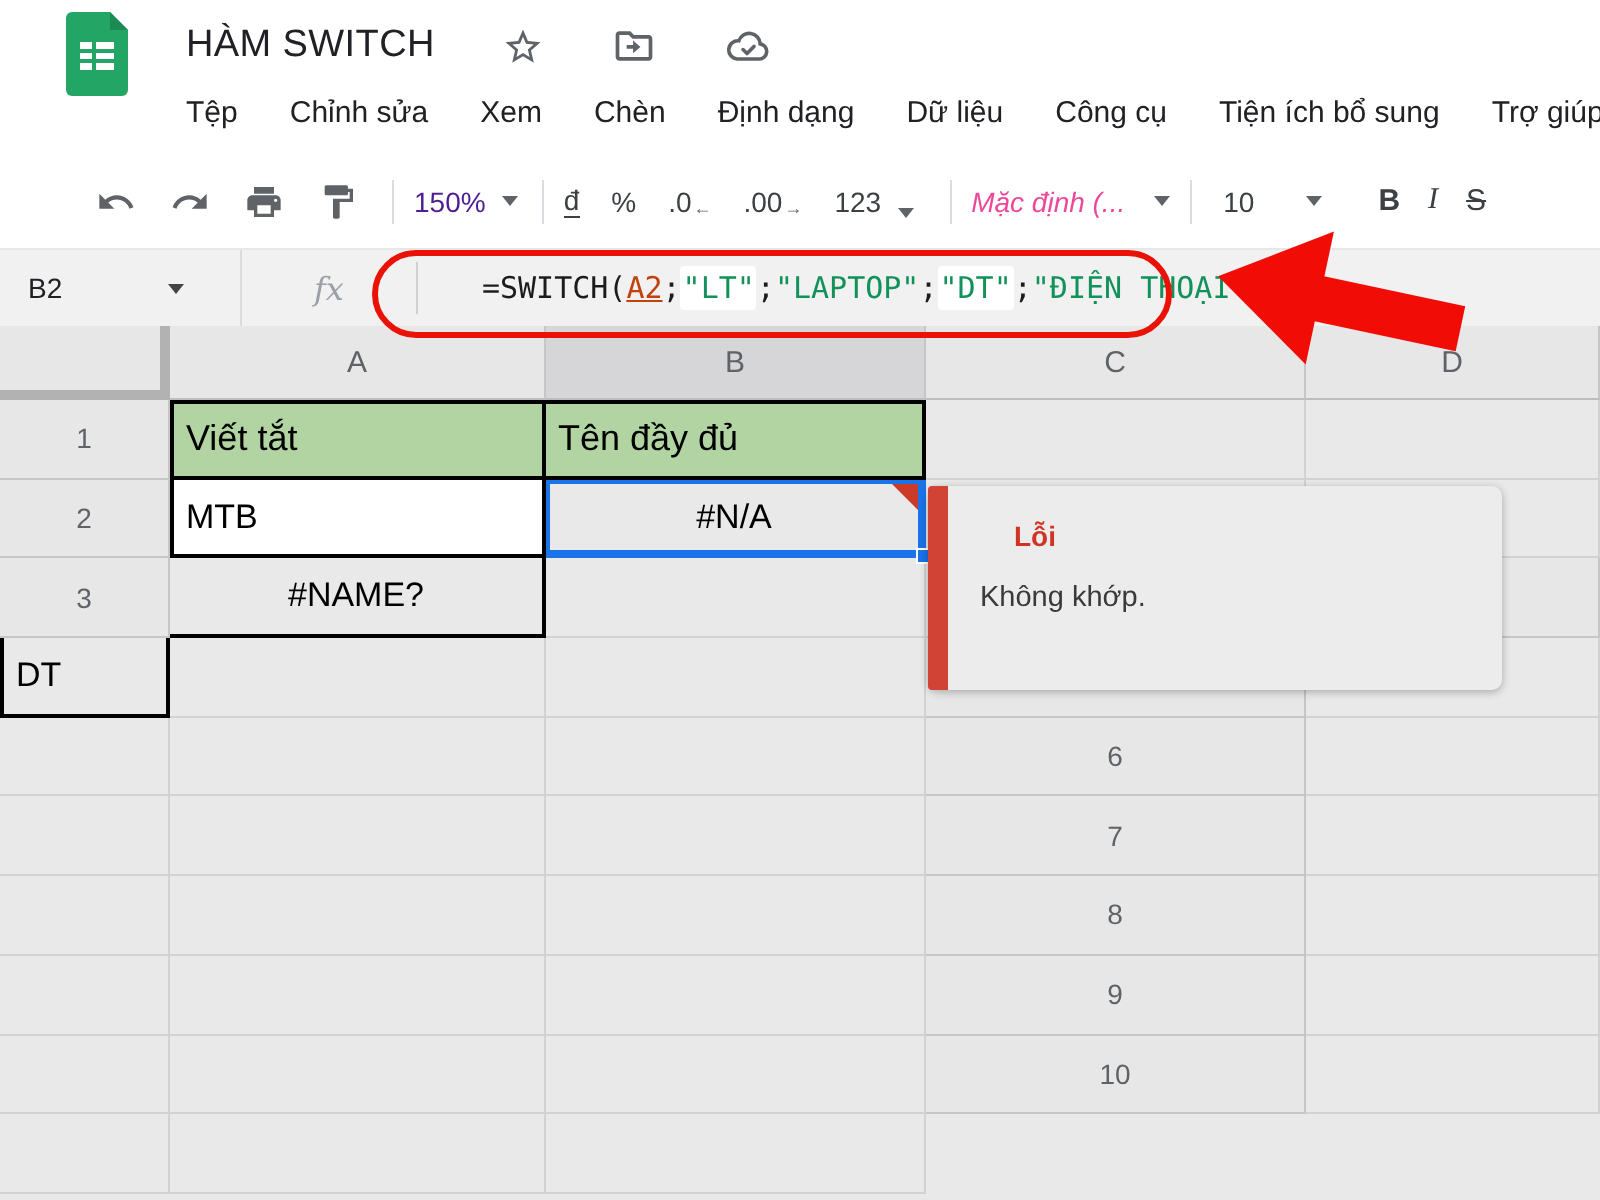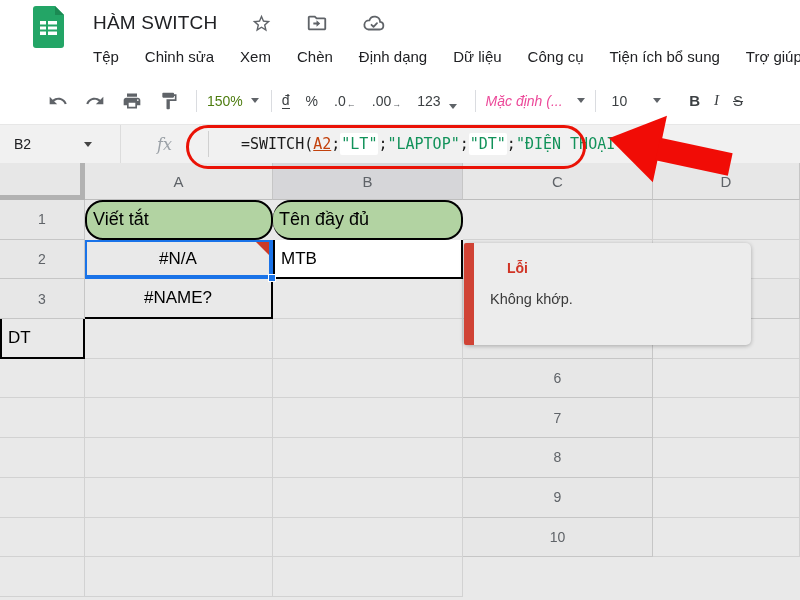--- a/index.html
+++ b/index.html
@@ -16,21 +16,21 @@
   .menu-row { position:absolute; left:93px; top:48px; display:flex; gap:26px; font-size:15px; color:#202124; white-space:nowrap; }
   .menu-item { cursor:default; }
 
   
   .toolbar { position:absolute; top:77px; left:0; width:800px; height:47px; background:#fff;
     display:flex; align-items:center; padding-left:46px; color:#444746; font-size:14px; white-space:nowrap; overflow:hidden; }
   .toolbar .ic { display:flex; align-items:center; justify-content:center; width:24px; height:24px; margin-right:13px; color:#5f6368; }
   .sep { width:1px; height:22px; background:#dadce0; margin:0 10px 0 2px; flex:0 0 1px; }
   .caret { display:inline-block; width:0; height:0; border-left:4px solid transparent; border-right:4px solid transparent;
     border-top:5px solid #5f6368; margin-left:8px; }
-  .zoom-box { display:flex; align-items:center; margin-right:10px; font-size:14px; color:#4d7c0f;text-align:center; }
+  .zoom-box { display:flex; align-items:center; margin-right:10px; font-size:14px; color:#4c1d95;text-align:center; }
   .fmt-txt { margin-right:16px; font-size:14px; color:#3c4043; display:flex; align-items:flex-end; }
   .dong { border-bottom:1px solid #3c4043; line-height:15px; }
   .mini-arrow { font-size:9px; margin-left:1px; color:#5f6368; }
   .font-name { display:flex; align-items:center; margin-right:8px; color:#ec4899;font-style:italic; }
   .font-size-box { display:flex; align-items:center; margin:0 14px 0 6px; color:#3c4043; }
   .font-size-box .caret { margin-left:26px; }
   .b-btn { font-weight:bold; font-size:15px; margin:0 14px; color:#3c4043; }
   .i-btn { font-style:italic; font-size:15px; font-family:"Liberation Serif", serif; margin-right:14px; color:#3c4043; }
   .s-btn { font-size:15px; text-decoration:line-through; color:#3c4043; }
 
@@ -63,21 +63,21 @@
   .colhead { background:#e7e7e7; border-right:1px solid #c6c6c6; border-bottom:1px solid #bdbdbd;
     display:flex; align-items:center; justify-content:center; font-size:15px; color:#5f6368; }
   .colhead.sel { background:#d6d6d9; }
   .rowhead { background:#e7e7e7; border-right:1px solid #c6c6c6; border-bottom:1px solid #c6c6c6;
     display:flex; align-items:center; justify-content:center; font-size:14px; color:#5f6368; }
   .cell { border-right:1px solid #d2d2d2; border-bottom:1px solid #d2d2d2; display:flex; align-items:center;
     padding-left:6px; font-size:17px; color:#000; position:relative; overflow:visible; }
   .cell.tbl { border-right:2px solid #000; border-bottom:2px solid #000; }
   .cell.tbl-left { border-left:2px solid #000; }
   .cell.tbl-top { border-top:2px solid #000; }
-  .cell.green { background:#b2d3a2; font-size:18px;border-radius:18px; }
+  .cell.green { background:#b2d3a2; font-size:18px; }
   .cell.white { background:#ffffff; }
   .cell.center { justify-content:center; padding-left:0; }
   .cell.selected { border-right:2px solid #1a73e8; border-bottom:2px solid #1a73e8;
     box-shadow:inset 0 0 0 2px #1a73e8; z-index:5; }
   .err-tri { position:absolute; top:2px; right:2px; width:0; height:0;
     border-top:13px solid #cc3b28; border-left:13px solid transparent; }
   .fill-handle { position:absolute; right:-5px; bottom:-5px; width:8px; height:8px;
     background:#1a73e8; border:1px solid #fff; z-index:6; }
 
   
@@ -221,28 +221,28 @@
       <div class="rowhead">1</div>
       <div class="cell tbl tbl-left tbl-top green">
         <span>Viết tắt</span>
       </div>
       <div class="cell tbl tbl-top green">
         <span>Tên đầy đủ</span>
       </div>
       <div class="cell"></div>
       <div class="cell"></div>
       <div class="rowhead">2</div>
+      <div class="cell tbl tbl-left white">
+        <span>MTB</span>
+      </div>
       <div class="cell tbl center selected">
         <span>#N/A</span>
         <div class="fill-handle"></div>
         <div class="err-tri"></div>
       </div>
-      <div class="cell tbl tbl-left white">
-        <span>MTB</span>
-      </div>
       <div class="cell"></div>
       <div class="cell"></div>
       <div class="rowhead">3</div>
       <div class="cell tbl center">
         <span>#NAME?</span>
       </div>
       <div class="cell"></div>
       <div class="cell"></div>
       <div class="rowhead">4</div>
       <div class="cell tbl tbl-left">

